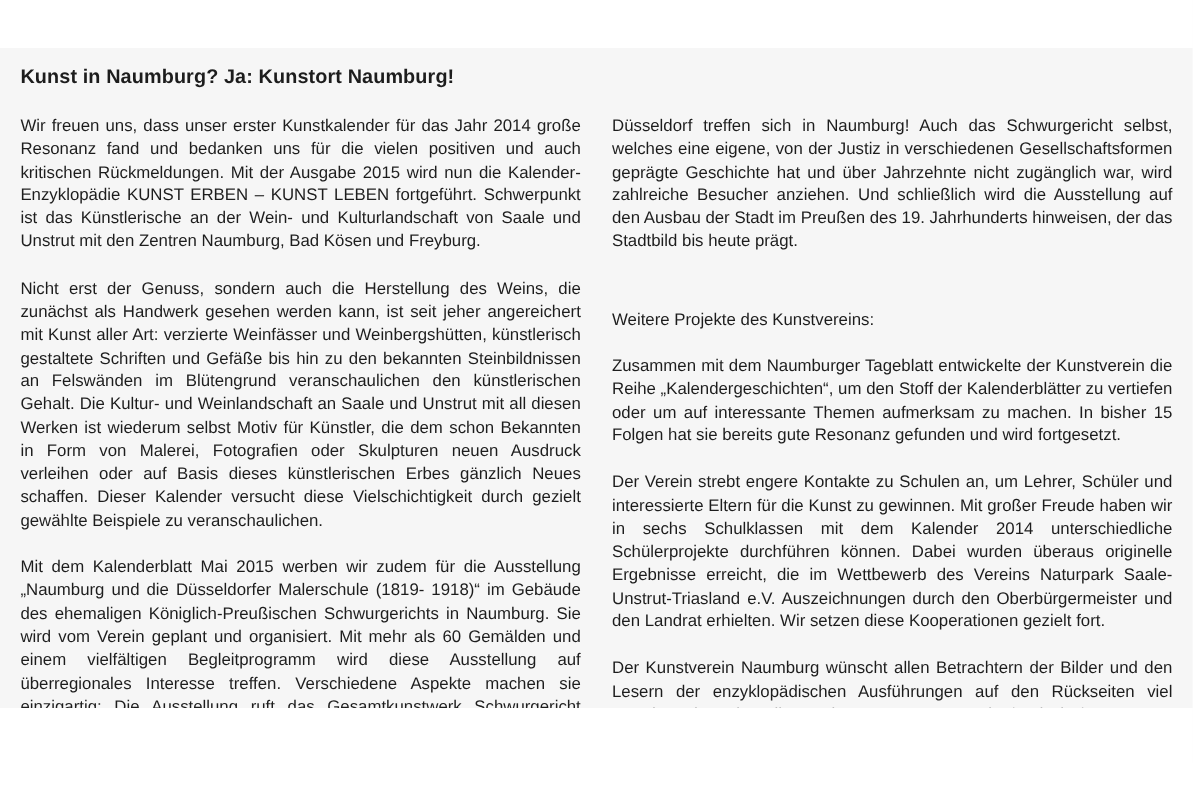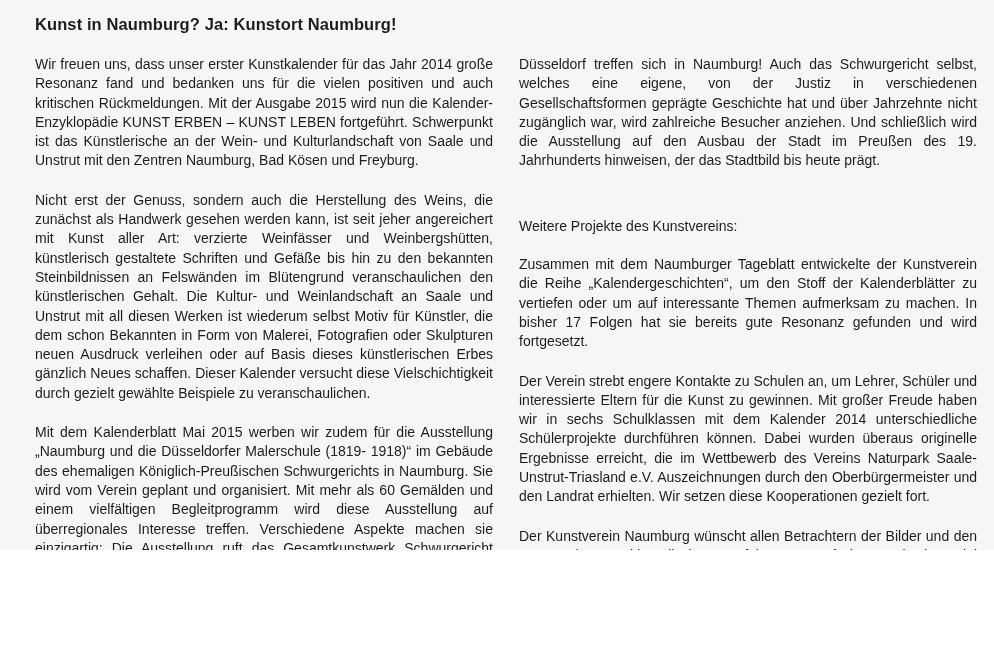--- a/index.html
+++ b/index.html
@@ -9,22 +9,23 @@
   .page {
     position: relative;
     width: 994px;
     height: 550px;
     box-sizing: border-box;
     background: #f6f6f6;
     color: #1d1d1d;
     font-family: "Liberation Sans", sans-serif;
     font-size: 14px;
     line-height: 19.3px;
-    padding: 14px 17px 0 35px;
+    padding: 14px 17px 0 17px;
     overflow: hidden;
+    margin-top: 40px;
   }
   .title {
     font-size: 16.5px;
     font-weight: bold;
     line-height: 20px;
     margin: 0 0 21px 0;
     letter-spacing: 0.1px;
   }
   .columns {
     display: flex;
@@ -76,21 +77,21 @@
       <p>Wir freuen uns, dass unser erster Kunstkalender für das Jahr 2014 große Resonanz fand und bedanken uns für die vielen positiven und auch kritischen Rückmeldungen. Mit der Ausgabe 2015 wird nun die Kalender-Enzyklopädie KUNST ERBEN – KUNST LEBEN fortgeführt. Schwerpunkt ist das Künstlerische an der Wein- und Kulturlandschaft von Saale und Unstrut mit den Zentren Naumburg, Bad Kösen und Freyburg.</p>
       <p>Nicht erst der Genuss, sondern auch die Herstellung des Weins, die zunächst als Handwerk gesehen werden kann, ist seit jeher angereichert mit Kunst aller Art: verzierte Weinfässer und Weinbergshütten, künstlerisch gestaltete Schriften und Gefäße bis hin zu den bekannten Steinbildnissen an Felswänden im Blütengrund veranschaulichen den künstlerischen Gehalt. Die Kultur- und Weinlandschaft an Saale und Unstrut mit all diesen Werken ist wiederum selbst Motiv für Künstler, die dem schon Bekannten in Form von Malerei, Fotografien oder Skulpturen neuen Ausdruck verleihen oder auf Basis dieses künstlerischen Erbes gänzlich Neues schaffen. Dieser Kalender versucht diese Vielschichtigkeit durch gezielt gewählte Beispiele zu veranschaulichen.</p>
       <p class="last-flush">Mit dem Kalenderblatt Mai 2015 werben wir zudem für die Ausstellung „Naumburg und die Düsseldorfer Malerschule (1819- 1918)“ im Gebäude des ehemaligen Königlich-Preußischen Schwurgerichts in Naumburg. Sie wird vom Verein geplant und organisiert. Mit mehr als 60 Gemälden und einem vielfältigen Begleitprogramm wird diese Ausstellung auf überregionales Interesse treffen. Verschiedene Aspekte machen sie einzigartig: Die Ausstellung ruft das Gesamtkunstwerk Schwurgericht wieder ins Leben und Gedächtnis der Bürger. Das Monumentalgemälde Eduard Bendemanns, Direktor der Düsseldorfer Malerschule von 1859-1867, kann durch die Ausstellung im Zusammenspiel von Gebäudefunktion, Architektur, Innenarchitektur und Malerei wieder erlebt werden. Berlin und</p>
     </div>
 
     <div class="col">
       <p class="intro-gap">Düsseldorf treffen sich in Naumburg! Auch das Schwurgericht selbst, welches eine eigene, von der Justiz in verschiedenen Gesellschaftsformen geprägte Geschichte hat und über Jahrzehnte nicht zugänglich war, wird zahlreiche Besucher anziehen. Und schließlich wird die Ausstellung auf den Ausbau der Stadt im Preußen des 19. Jahrhunderts hinweisen, der das Stadtbild bis heute prägt.</p>
 
       <p class="subheading">Weitere Projekte des Kunstvereins:</p>
 
-      <p>Zusammen mit dem Naumburger Tageblatt entwickelte der Kunstverein die Reihe „Kalendergeschichten“, um den Stoff der Kalenderblätter zu vertiefen oder um auf interessante Themen aufmerksam zu machen. In bisher 17 Folgen hat sie bereits gute Resonanz gefunden und wird fortgesetzt.</p>
+      <p>Zusammen mit dem Naumburger Tageblatt entwickelte der Kunstverein die Reihe „Kalendergeschichten“, um den Stoff der Kalenderblätter zu vertiefen oder um auf interessante Themen aufmerksam zu machen. In bisher 15 Folgen hat sie bereits gute Resonanz gefunden und wird fortgesetzt.</p>
       <p>Der Verein strebt engere Kontakte zu Schulen an, um Lehrer, Schüler und interessierte Eltern für die Kunst zu gewinnen. Mit großer Freude haben wir in sechs Schulklassen mit dem Kalender 2014 unterschiedliche Schülerprojekte durchführen können. Dabei wurden überaus originelle Ergebnisse erreicht, die im Wettbewerb des Vereins Naturpark Saale-Unstrut-Triasland e.V. Auszeichnungen durch den Oberbürgermeister und den Landrat erhielten. Wir setzen diese Kooperationen gezielt fort.</p>
       <p>Der Kunstverein Naumburg wünscht allen Betrachtern der Bilder und den Lesern der enzyklopädischen Ausführungen auf den Rückseiten viel Freude und Freyburg ihres Wissens um unsere Kulturlandschaft.</p>
 
       <div class="signatures">
         <div class="sig sig-left">
           <div>Tobias Miersch</div>
           <div>Herstellung</div>
         </div>
         <div class="sig">
           <div>Künstlerischer Beirat</div>

